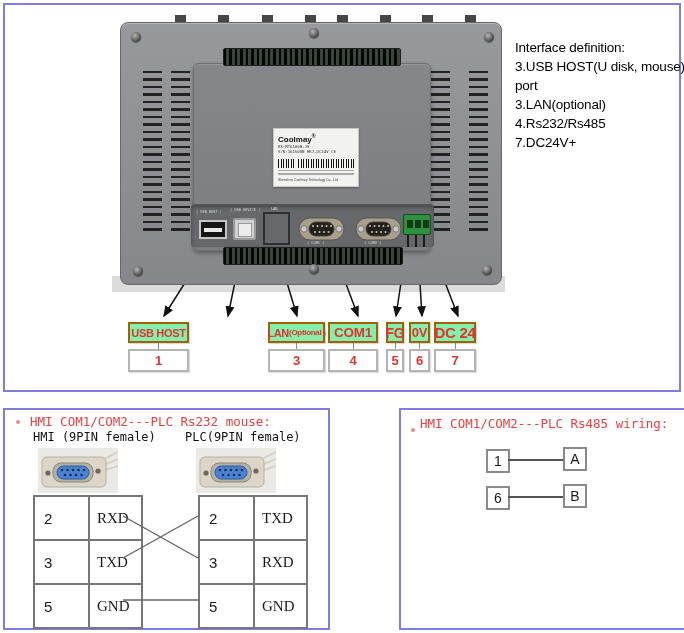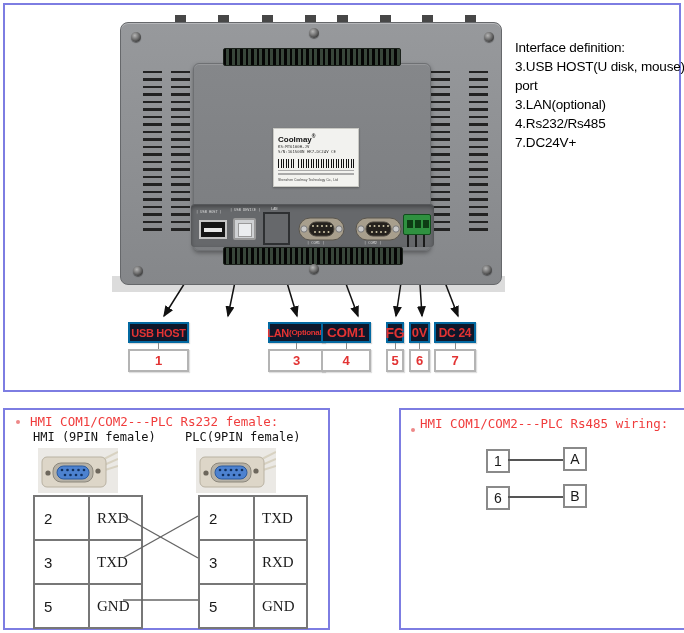--- a/index.html
+++ b/index.html
@@ -58,21 +58,21 @@
   #terminal{position:absolute;left:212px;top:9px;width:28px;height:21px;background:#2f9140;
     border:1px solid #114d1c;border-radius:2px;box-sizing:border-box;}
   #terminal span{position:absolute;top:5px;width:6px;height:8px;background:#0d3d14;}
   .tpin{position:absolute;top:30px;width:2px;height:12px;background:#1a1a1a;}
 
   
   #arrow-layer{position:absolute;left:-2px;top:-2px;width:678px;height:389px;pointer-events:none;}
 
   
   .port-col{position:absolute;top:317px;}
-  .plabel{height:17px;border:2px solid #0369a1;background:#0f172a;color:#e23333;
+  .plabel{height:17px;border:2px solid #a16207;background:#86efac;color:#e23333;
     display:flex;align-items:center;justify-content:center;white-space:nowrap;
     font-weight:bold;letter-spacing:-.3px;box-shadow:1px 1px 1px rgba(0,0,0,.15);}
   .plabel .suffix{font-size:8px;font-weight:bold;}
   .ptick{width:1px;height:6px;background:#8a8a8a;margin:0 auto;}
   .pnum{height:19px;border:2px solid #b4b4b4;background:#fff;color:#e23333;font-size:13px;
     font-weight:bold;display:flex;align-items:center;justify-content:center;
     box-shadow:1px 1px 1px rgba(0,0,0,.12);}
 
   
   #ifdef{position:absolute;left:502px;top:33px;width:176px;color:#000;
@@ -224,54 +224,54 @@
       <div class="pnum">1</div>
     </div>
     <div class="port-col" style="left:263px;width:57px">
       <div class="plabel" style="font-size:11px">
           <span>LAN</span>
           <span class="suffix">(Optional )</span>
         </div>
       <div class="ptick"></div>
       <div class="pnum">3</div>
     </div>
-    <div class="port-col" style="left:316px;width:50px">
+    <div class="port-col" style="left:323px;width:50px">
       <div class="plabel" style="font-size:13.5px">COM1</div>
       <div class="ptick"></div>
       <div class="pnum">4</div>
     </div>
     <div class="port-col" style="left:381px;width:18px">
       <div class="plabel" style="font-size:14px">FG</div>
       <div class="ptick"></div>
       <div class="pnum">5</div>
     </div>
     <div class="port-col" style="left:404px;width:21px">
       <div class="plabel" style="font-size:13px">0V</div>
       <div class="ptick"></div>
       <div class="pnum">6</div>
     </div>
     <div class="port-col" style="left:429px;width:42px">
-      <div class="plabel" style="font-size:12px">DC 24</div>
+      <div class="plabel" style="font-size:15px">DC 24</div>
       <div class="ptick"></div>
       <div class="pnum">7</div>
     </div>
 
     <div id="ifdef">
       <div>Interface definition:</div>
       <div>3.USB HOST(U disk, mouse)</div>
       <div>port</div>
       <div>3.LAN(optional)</div>
       <div>4.Rs232/Rs485</div>
       <div>7.DC24V+</div>
     </div>
   </div>
 
   <div id="rs232-box" class="frame">
     <div class="reddot" style="left:11px;top:10px"></div>
-    <div class="sec-title" style="left:25px;top:4px"><span>HMI COM1/COM2---PLC </span><span>Rs232 female:</span></div>
+    <div class="sec-title" style="left:25px;top:4px"><span>HMI COM1/COM2---PLC </span><span>Rs232 mouse:</span></div>
     <div class="sec-sub" style="left:28px;top:20px">HMI (9PIN female)</div>
     <div class="sec-sub" style="left:180px;top:20px">PLC(9PIN female)</div>
 
     <div class="conn-img" style="left:33px;top:38px">
       <svg viewBox="0 0 80 45" width="80" height="45">
         <rect x="0" y="0" width="80" height="45" fill="#ebe9e5"></rect>
         <g stroke="#d8d2c2" stroke-width="2">
             <line x1="64" y1="12" x2="80" y2="4"></line>
             <line x1="66" y1="17" x2="80" y2="11"></line>
             <line x1="67" y1="22" x2="80" y2="18"></line>

